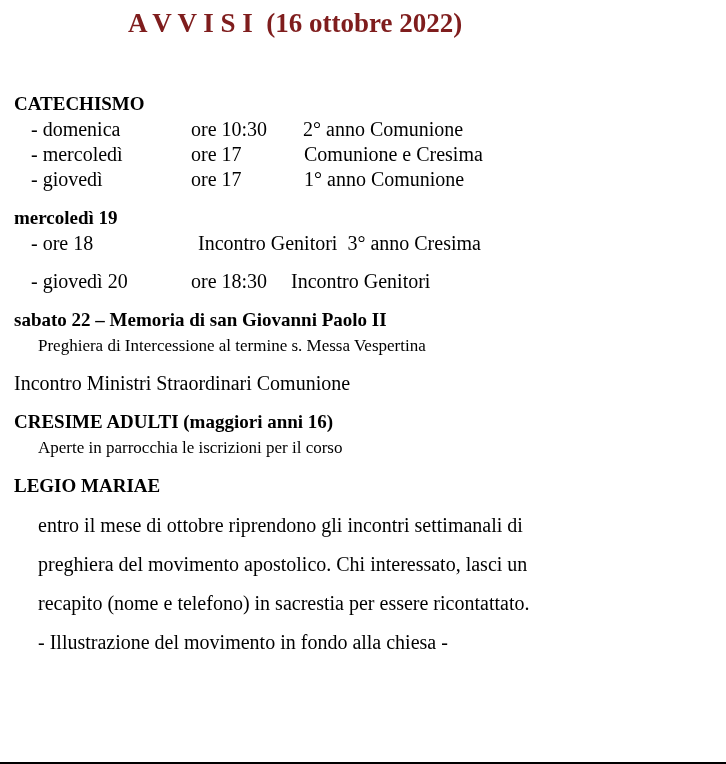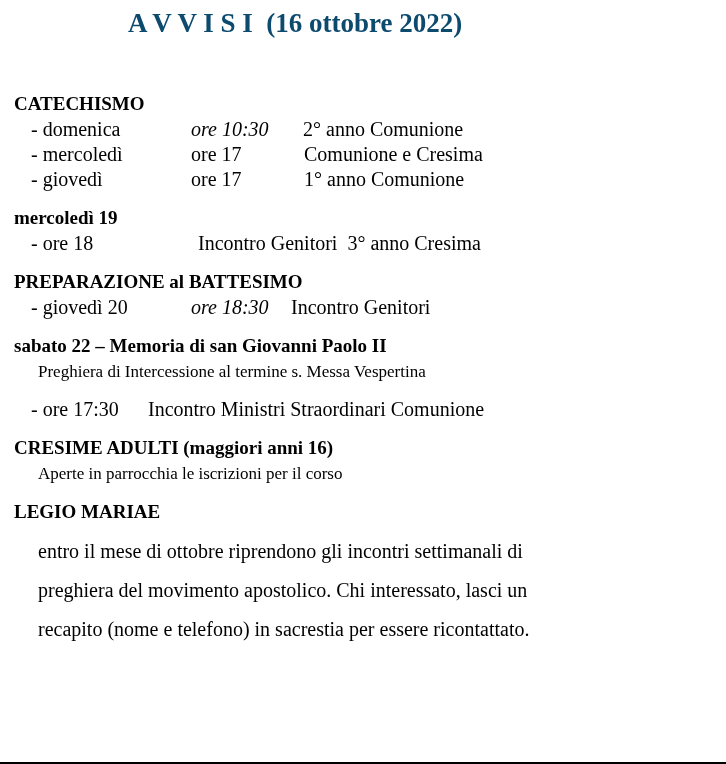--- a/index.html
+++ b/index.html
@@ -17,21 +17,21 @@
   }
   .page {
     width: 726px;
     height: 764px;
     box-sizing: border-box;
     border-bottom: 2px solid #000000;
     position: relative;
     background: #ffffff;
   }
   .title {
-    color: #0c4a6e;
+    color: #7f1d1d;
     font-weight: bold;
     font-size: 27px;
     line-height: 30px;
     letter-spacing: 0px;
     padding-top: 8px;
     padding-left: 128px;
     white-space: pre;
   }
   .body-block {
     padding-left: 14px;
@@ -55,21 +55,21 @@
     padding-left: 24px;
   }
   .row {
     display: flex;
     font-size: 20px;
     line-height: 25px;
     white-space: pre;
   }
   .row .c0 { padding-left: 17px; }
   .c-day   { width: 160px; flex: none; }
-  .c-time  { width: 112px; flex: none; font-style: italic; }
+  .c-time  { width: 112px; flex: none; }
   .c-time-wide { width: 113px; flex: none; }
   .c-desc  { flex: none; }
   .para {
     font-size: 20px;
     line-height: 25px;
     padding-left: 24px;
     white-space: pre;
     margin-top: 14px;
   }
 </style>
@@ -103,46 +103,45 @@
 
     <div class="section">
       <div class="heading">mercoledì 19</div>
       <div class="row">
         <span class="c0 c-day" style="width:167px">- ore 18</span>
         <span class="c-desc">Incontro Genitori  3° anno Cresima</span>
       </div>
     </div>
 
     <div class="section">
-      <div class="heading">PREPARAZIONE al BATTESIMO</div>
       <div class="row">
         <span class="c0 c-day">- giovedì 20</span>
         <span class="c-time" style="width:100px">ore 18:30</span>
         <span class="c-desc">Incontro Genitori</span>
       </div>
     </div>
 
     <div class="section">
       <div class="heading">sabato 22 – Memoria di san Giovanni Paolo II</div>
       <div class="line indent2">Preghiera di Intercessione al termine s. Messa Vespertina</div>
     </div>
 
     <div class="section">
       <div class="row">
-        <span class="c0 c-day" style="width:117px">- ore 17:30</span>
         <span class="c-desc">Incontro Ministri Straordinari Comunione</span>
       </div>
     </div>
 
     <div class="section">
       <div class="heading">CRESIME ADULTI (maggiori anni 16)</div>
       <div class="line indent2">Aperte in parrocchia le iscrizioni per il corso</div>
     </div>
 
     <div class="section">
       <div class="heading">LEGIO MARIAE</div>
       <div class="para">entro il mese di ottobre riprendono gli incontri settimanali di</div>
       <div class="para">preghiera del movimento apostolico. Chi interessato, lasci un</div>
       <div class="para">recapito (nome e telefono) in sacrestia per essere ricontattato.</div>
+      <div class="para">- Illustrazione del movimento in fondo alla chiesa -</div>
     </div>
 
   </div>
 </div>
 
 </body></html>

